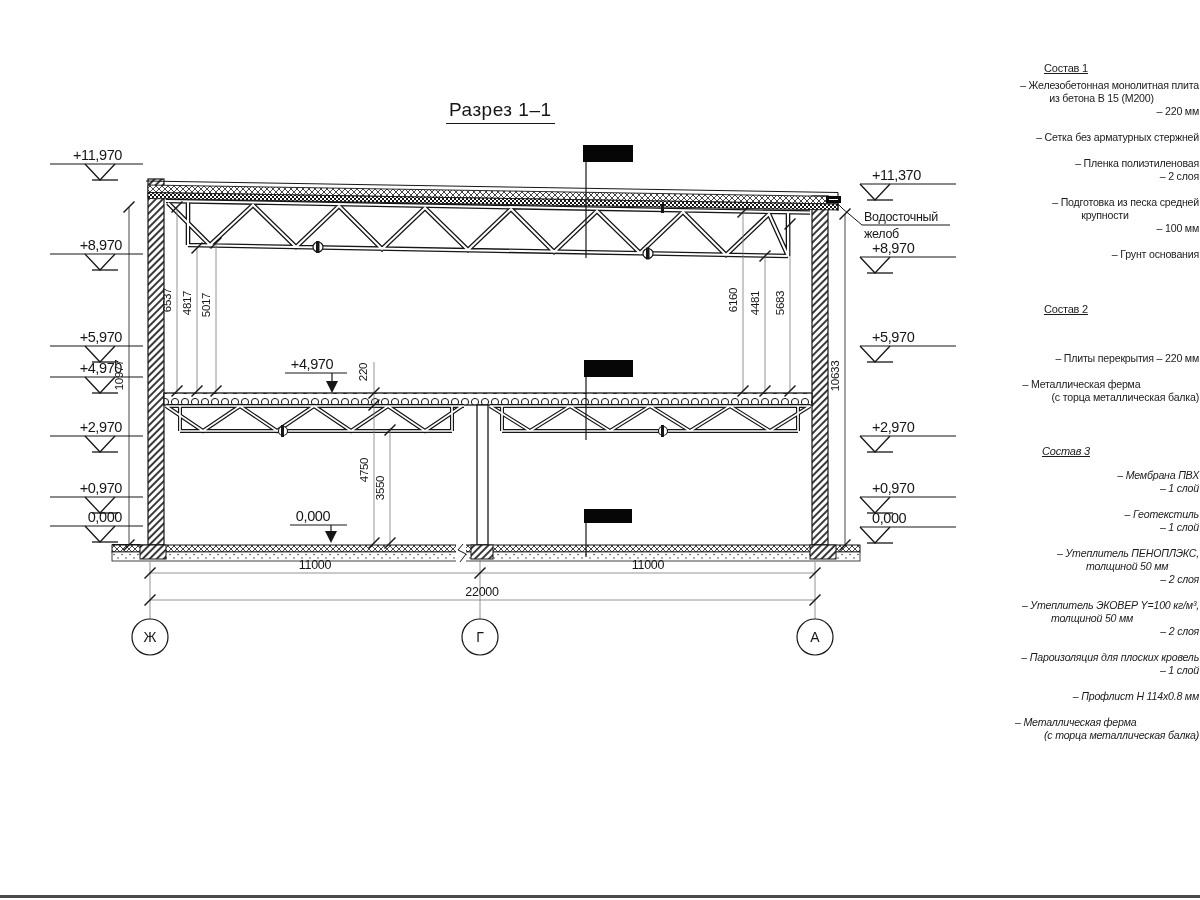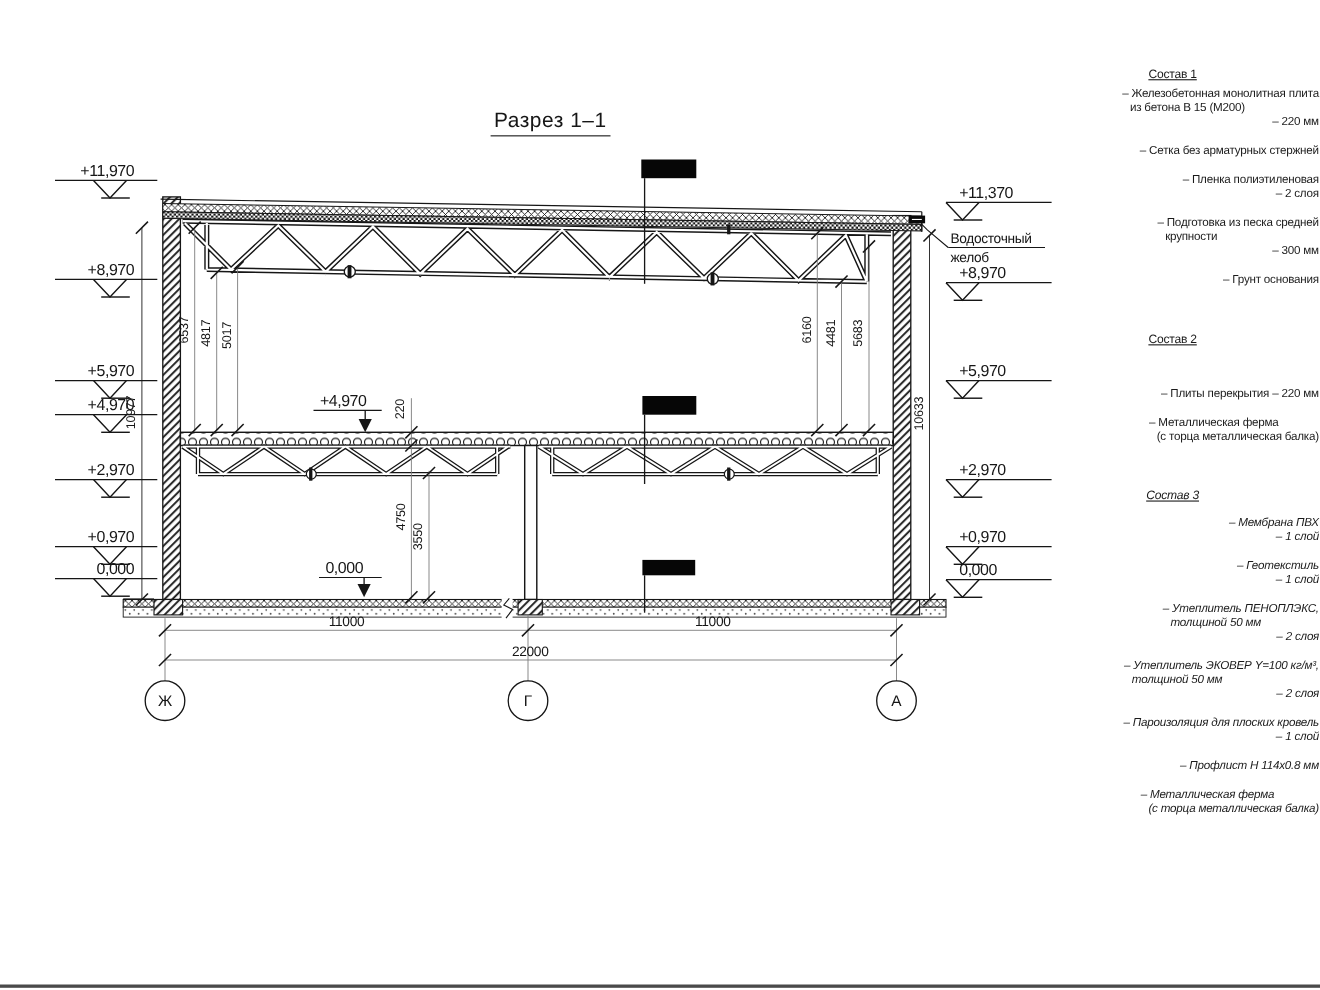--- a/index.html
+++ b/index.html
@@ -13,21 +13,21 @@
   .t12{font-size:12.5px;letter-spacing:-0.3px;}
   .t11{font-size:11.5px;letter-spacing:-0.3px;}
   .t13{font-size:14px;}
   .specs-sec{position:absolute;left:933px;width:266px;font-size:10.6px;line-height:13px;
              letter-spacing:-0.2px;color:#1b1b1b;}
   #spec1{top:62px;} #spec2{top:303px;} #spec3{top:445px;font-style:italic;}
   .spec-title{text-align:center;text-decoration:underline;font-size:11px;margin-bottom:4px;}
   #spec2 .spec-title{margin-bottom:36px;}
   #spec3 .spec-title{margin-bottom:11px;}
   .item{display:flex;justify-content:space-between;align-items:flex-end;margin-bottom:13px;flex-direction:column;}
-  .l2{padding-left:7px;}
+  .l2{padding-left:7px;margin-left:22px;}
   .l2:empty{display:none;}
   .val{white-space:nowrap;text-align:right;}
   .page-edge{position:absolute;left:0;top:895px;width:1200px;height:2.5px;background:#4a4a4a;}
 </style>
 </head>
 <body>
 
 <div class="page">
 
 <svg width="1200" height="900" viewBox="0 0 1200 900">
@@ -289,21 +289,21 @@
     <div class="lines">
           <div class="l1">– Пленка полиэтиленовая</div>
         </div>
     <div class="val">– 2 слоя</div>
   </div>
   <div class="item">
     <div class="lines">
           <div class="l1">– Подготовка из песка средней</div>
           <div class="l2">крупности</div>
         </div>
-    <div class="val">– 300 мм</div>
+    <div class="val">– 100 мм</div>
   </div>
   <div class="item">
     <div class="lines">
           <div class="l1">– Грунт основания</div>
         </div>
     <div class="val"></div>
   </div>
 </section>
 
 <section class="specs-sec" id="spec2">

